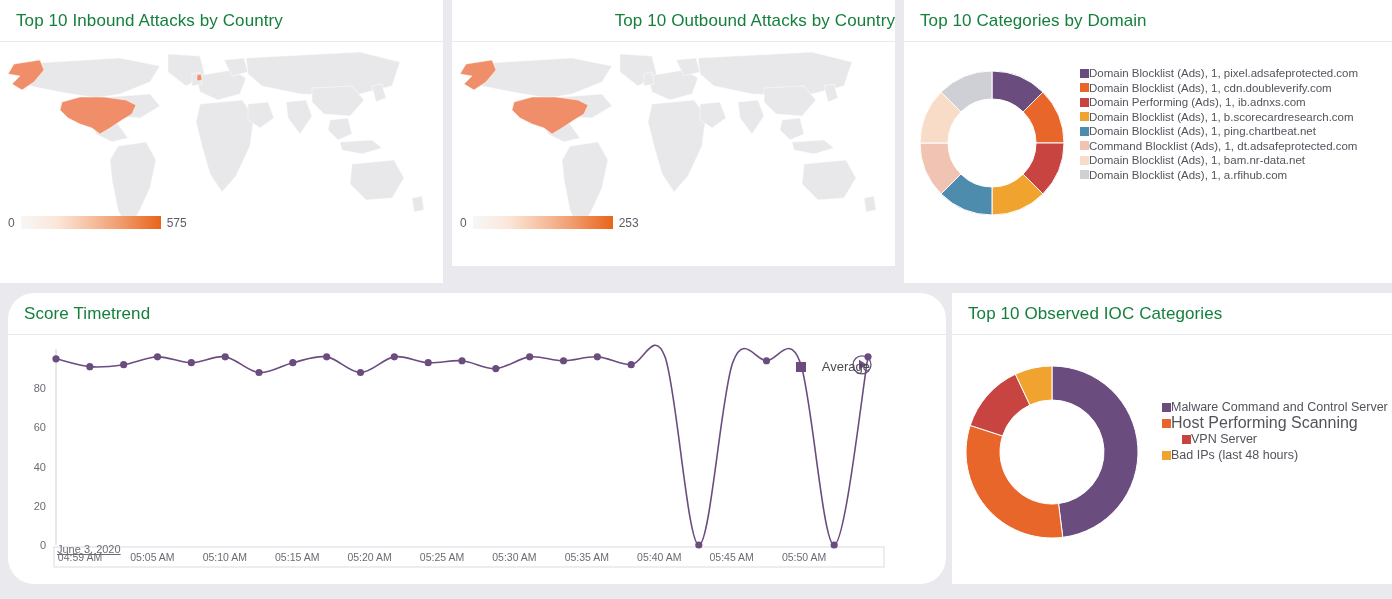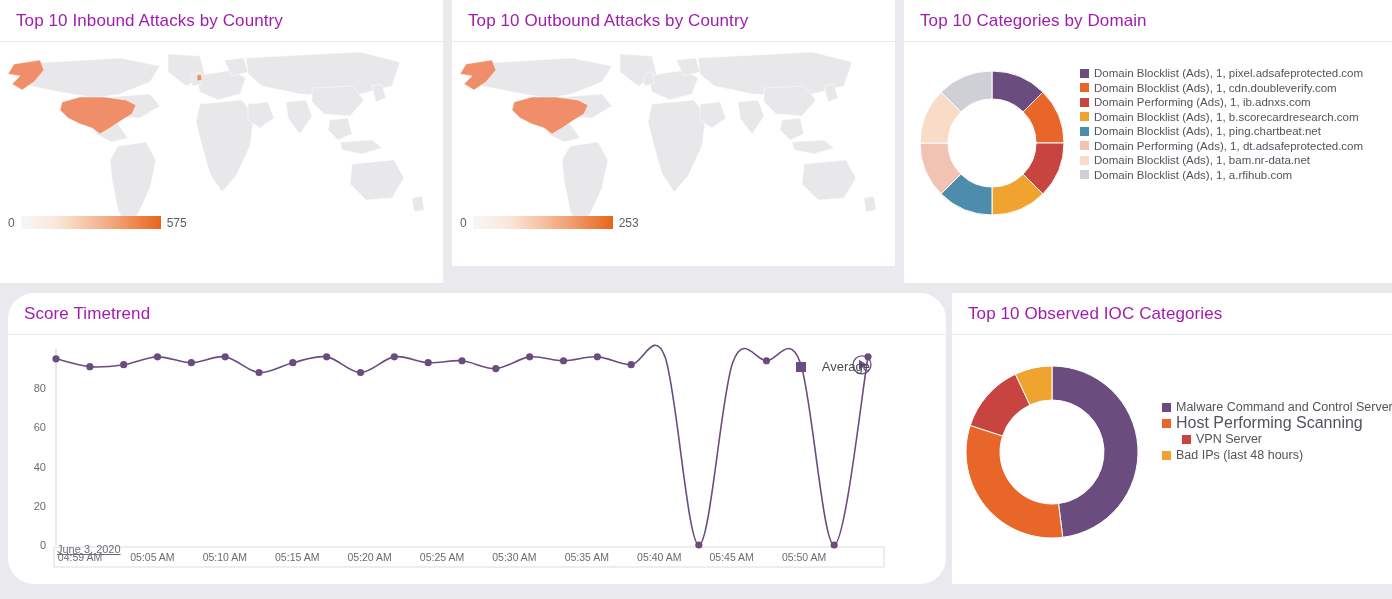--- a/index.html
+++ b/index.html
@@ -16,21 +16,21 @@
     overflow: hidden;
   }
   .panel {
     position: absolute;
     background: #ffffff;
     box-sizing: border-box;
     overflow: hidden;
   }
   .panel-title {
     font-size: 17px;
-    color: #a21caf;
+    color: #15803d;
     font-weight: 400;
     letter-spacing: .1px;
     padding: 11px 0 0 16px;
     line-height: 20px;
     white-space: nowrap;
   }
   .panel-divider {
     height: 1px;
     background: #eaeaee;
     margin-top: 10px;
@@ -68,21 +68,20 @@
   .donut-holder { position: relative; }
   .donut-legend {
     display: flex;
     flex-direction: column;
     gap: 0px;
     padding-top: 4px;
   }
   .legend-item {
     display: flex;
     align-items: center;
-    gap: 5px;
     font-size: 11.5px;
     color: #53535c;
     line-height: 14.5px;
     white-space: nowrap;
   }
   .legend-swatch {
     width: 9px;
     height: 9px;
     flex: 0 0 9px;
     display: inline-block;
@@ -169,21 +168,21 @@
         </g>
       </svg>
       <div class="scalebar-row">
         <span class="scale-min">0</span>
         <span class="scale-grad"></span>
         <span class="scale-max">575</span>
       </div>
     </div>
   </div>
 
-  <div class="panel" style="left:452px; top:0; width:443px; height:266px;">
+  <div class="panel" style="left:452px; top:0; width:443px; height:266px;text-align:right;">
     <div class="panel-title">Top 10 Outbound Attacks by Country</div>
     <div class="panel-divider"></div>
     <div class="map-wrap">
       <svg class="map-svg" viewBox="0 0 443 200" preserveAspectRatio="xMidYMid meet">
         <g fill="#e8e8ea" stroke="#ffffff" stroke-width="0.5">
           <path d="M18 22 L120 16 L160 24 L150 40 L120 52 L96 56 L60 50 L30 44 Z"></path>
           <path d="M168 12 L200 14 L205 34 L186 44 L168 30 Z"></path>
           <path d="M96 56 L150 52 L160 64 L140 76 L108 74 L92 66 Z"></path>
           <path d="M92 78 L118 82 L128 96 L112 100 L96 92 Z"></path>
           <path d="M118 104 L146 100 L156 118 L150 146 L138 172 L126 186 L118 168 L112 138 L110 118 Z"></path>
@@ -246,21 +245,21 @@
         <div class="legend-item">
           <span class="legend-swatch" style="background:#f0a32e"></span>
           <span>Domain Blocklist (Ads), 1, b.scorecardresearch.com</span>
         </div>
         <div class="legend-item">
           <span class="legend-swatch" style="background:#4e8cad"></span>
           <span>Domain Blocklist (Ads), 1, ping.chartbeat.net</span>
         </div>
         <div class="legend-item">
           <span class="legend-swatch" style="background:#f0c3b3"></span>
-          <span>Domain Performing (Ads), 1, dt.adsafeprotected.com</span>
+          <span>Command Blocklist (Ads), 1, dt.adsafeprotected.com</span>
         </div>
         <div class="legend-item">
           <span class="legend-swatch" style="background:#f8dcc8"></span>
           <span>Domain Blocklist (Ads), 1, bam.nr-data.net</span>
         </div>
         <div class="legend-item">
           <span class="legend-swatch" style="background:#cfcfd6"></span>
           <span>Domain Blocklist (Ads), 1, a.rfihub.com</span>
         </div>
       </div>

